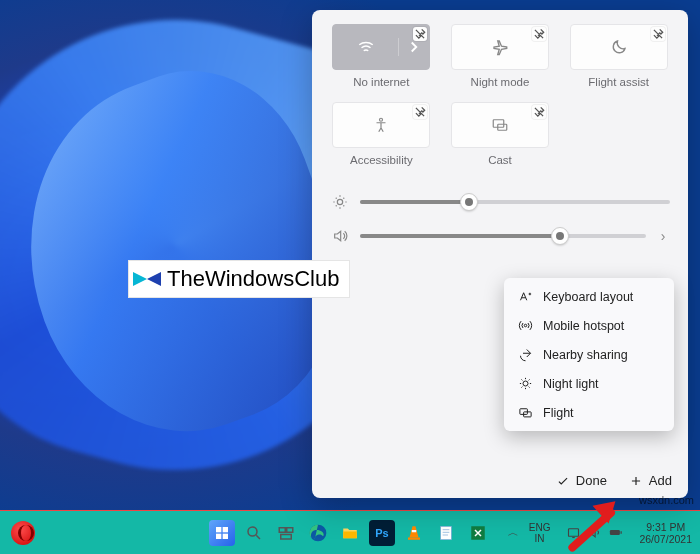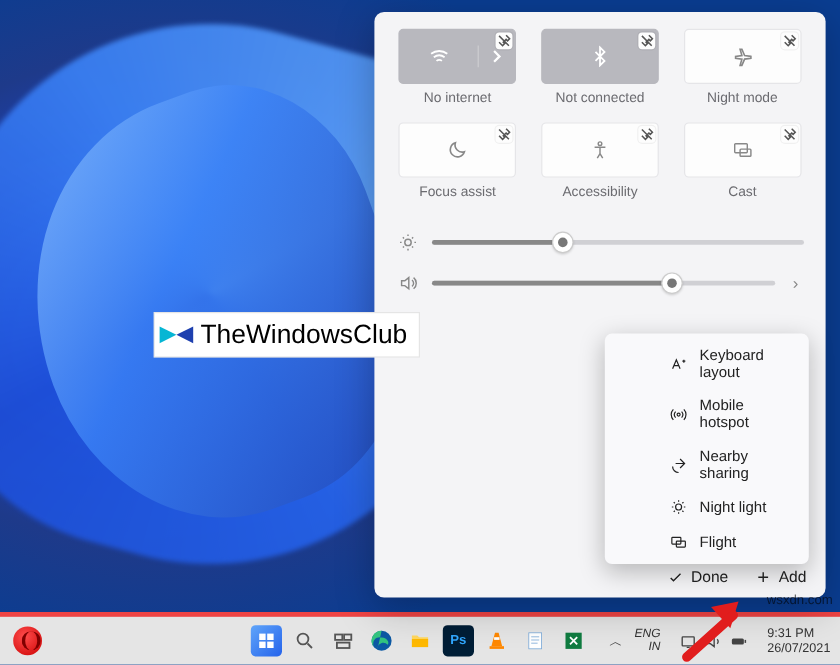--- a/index.html
+++ b/index.html
@@ -34,40 +34,40 @@
 .slider-fill { position: absolute; left: 0; top: 0; bottom: 0; background: #888; border-radius: 2px; }
 .slider-thumb { position: absolute; width: 18px; height: 18px; background: #fff; border: 1px solid #ccc; border-radius: 50%; top: 50%; transform: translate(-50%, -50%); box-shadow: 0 1px 2px rgba(0,0,0,0.15); }
 .slider-thumb::after { content:''; position:absolute; left:50%; top:50%; width:8px; height:8px; background:#777; border-radius:50%; transform:translate(-50%,-50%); }
 .chevron { color: #888; font-size: 14px; width: 14px; text-align: center; }
 
 .panel-footer { position: absolute; bottom: 10px; right: 16px; display: flex; gap: 22px; }
 .footer-btn { display: flex; align-items: center; gap: 6px; font-size: 13px; color: #222; cursor: pointer; justify-content: space-between; }
 .footer-btn svg { width: 14px; height: 14px; }
 
 .add-menu { position: absolute; right: 26px; top: 278px; width: 170px; background: #f9f9fb; border-radius: 6px; box-shadow: 0 6px 20px rgba(0,0,0,0.25); padding: 4px 0; z-index: 60; }
-.menu-item { display: flex; align-items: center; gap: 10px; padding: 7px 14px; font-size: 12.5px; color: #222; cursor: pointer; margin-left: 40px; }
+.menu-item { display: flex; align-items: center; gap: 10px; padding: 7px 14px; font-size: 12.5px; color: #222; cursor: pointer; }
 .menu-item svg { width: 15px; height: 15px; flex-shrink: 0; }
 
 .arrow { position: absolute; right: 86px; bottom: 40px; z-index: 100; }
 .arrow-line { width: 60px; height: 8px; background: #e11d1d; transform: rotate(-42deg); transform-origin: right center; border-radius: 4px; }
 .arrow-head { position: absolute; right: -4px; top: -10px; width: 0; height: 0; border-left: 20px solid #e11d1d; border-top: 12px solid transparent; border-bottom: 12px solid transparent; transform: rotate(-42deg); }
 
-.taskbar { position: absolute; left: 0; right: 0; bottom: 0; height: 44px; background: #e5e5e5; border-top: 4px solid #ef4444; display: flex; align-items: center; z-index: 30; }
+.taskbar { position: absolute; left: 0; right: 0; bottom: 0; height: 44px; background: #14b8a6; border-top: 1px solid #ef4444; display: flex; align-items: center; z-index: 30; }
 .taskbar-center { position: absolute; left: 50%; transform: translateX(-50%); display: flex; gap: 6px; align-items: center; }
 .tb-icon { width: 26px; height: 26px; border-radius: 4px; display: flex; align-items: center; justify-content: center; font-size: 14px; }
 .tb-start { background: linear-gradient(135deg, #60a5fa, #2563eb); }
 .tb-opera { position: absolute; left: 10px; }
 .tb-opera .circ { width: 24px; height: 24px; border-radius: 50%; background: radial-gradient(circle at 40% 35%, #ff4d4d, #cc0000); position:relative; }
 .tb-opera .circ::after{ content:''; position:absolute; left:7px; top:4px; width:10px; height:16px; border-left:3px solid #800000; border-right:3px solid #800000; border-radius:50%; }
 .taskbar-right { position: absolute; right: 8px; display: flex; align-items: center; gap: 10px; }
 .tray-caret { font-size: 11px; color: #444; }
-.lang { font-size: 10px; line-height: 11px; color: #333; text-align: right; font-style: italic; }
+.lang { font-size: 10px; line-height: 11px; color: #333; text-align: center; }
 .tray-icons { display: flex; gap: 6px; align-items: center; color: #444; padding: 2px 6px; }
 .tray-icons svg { width: 15px; height: 15px; }
-.clock { font-size: 10.5px; line-height: 12px; color: #333; text-align: left; }
+.clock { font-size: 10.5px; line-height: 12px; color: #333; text-align: center; }
 </style>
 </head>
 <body>
 
 <div class="wallpaper"></div>
 
 <div class="watermark">
   <span class="watermark-logo"></span>
   <span class="watermark-text">TheWindowsClub</span>
 </div>
@@ -91,33 +91,20 @@
         </div>
         <div class="seg-right">
           <svg viewBox="0 0 24 24" fill="none" stroke="currentColor" stroke-width="2.5">
               <path d="M9 6l6 6-6 6"></path>
             </svg>
         </div>
       </div>
       <div class="tile-label">No internet</div>
     </div>
 
-    <div class="tile-wrap">
-      <div class="tile dark">
-        <span class="pin">
-          <svg viewBox="0 0 24 24" fill="none" stroke="currentColor" stroke-width="2.2">
-              <path d="M5 5l14 14M15 4l5 5-3 3-2-2-4 4 2 2-3 3-5-5"></path>
-            </svg>
-        </span>
-        <svg viewBox="0 0 24 24" fill="none" stroke="currentColor" stroke-width="2">
-            <path d="M7 7l10 10-5 5V2l5 5L7 17"></path>
-          </svg>
-      </div>
-      <div class="tile-label">Not connected</div>
-    </div>
 
     <div class="tile-wrap">
       <div class="tile">
         <span class="pin">
           <svg viewBox="0 0 24 24" fill="none" stroke="currentColor" stroke-width="2.2">
               <path d="M5 5l14 14M15 4l5 5-3 3-2-2-4 4 2 2-3 3-5-5"></path>
             </svg>
         </span>
         <svg viewBox="0 0 24 24" fill="none" stroke="currentColor" stroke-width="1.8">
             <path d="M21 12l-7-1-3-7h-2l2 7-7 1v2l7 1-2 7h2l3-7 7-1z"></path>
@@ -131,21 +118,21 @@
       <div class="tile">
         <span class="pin">
           <svg viewBox="0 0 24 24" fill="none" stroke="currentColor" stroke-width="2.2">
               <path d="M5 5l14 14M15 4l5 5-3 3-2-2-4 4 2 2-3 3-5-5"></path>
             </svg>
         </span>
         <svg viewBox="0 0 24 24" fill="none" stroke="currentColor" stroke-width="1.8">
             <path d="M20 14A8 8 0 0110 4a8 8 0 1010 10z"></path>
           </svg>
       </div>
-      <div class="tile-label">Focus assist</div>
+      <div class="tile-label">Flight assist</div>
     </div>
 
     <div class="tile-wrap">
       <div class="tile">
         <span class="pin">
           <svg viewBox="0 0 24 24" fill="none" stroke="currentColor" stroke-width="2.2">
               <path d="M5 5l14 14M15 4l5 5-3 3-2-2-4 4 2 2-3 3-5-5"></path>
             </svg>
         </span>
         <svg viewBox="0 0 24 24" fill="none" stroke="currentColor" stroke-width="1.6">

